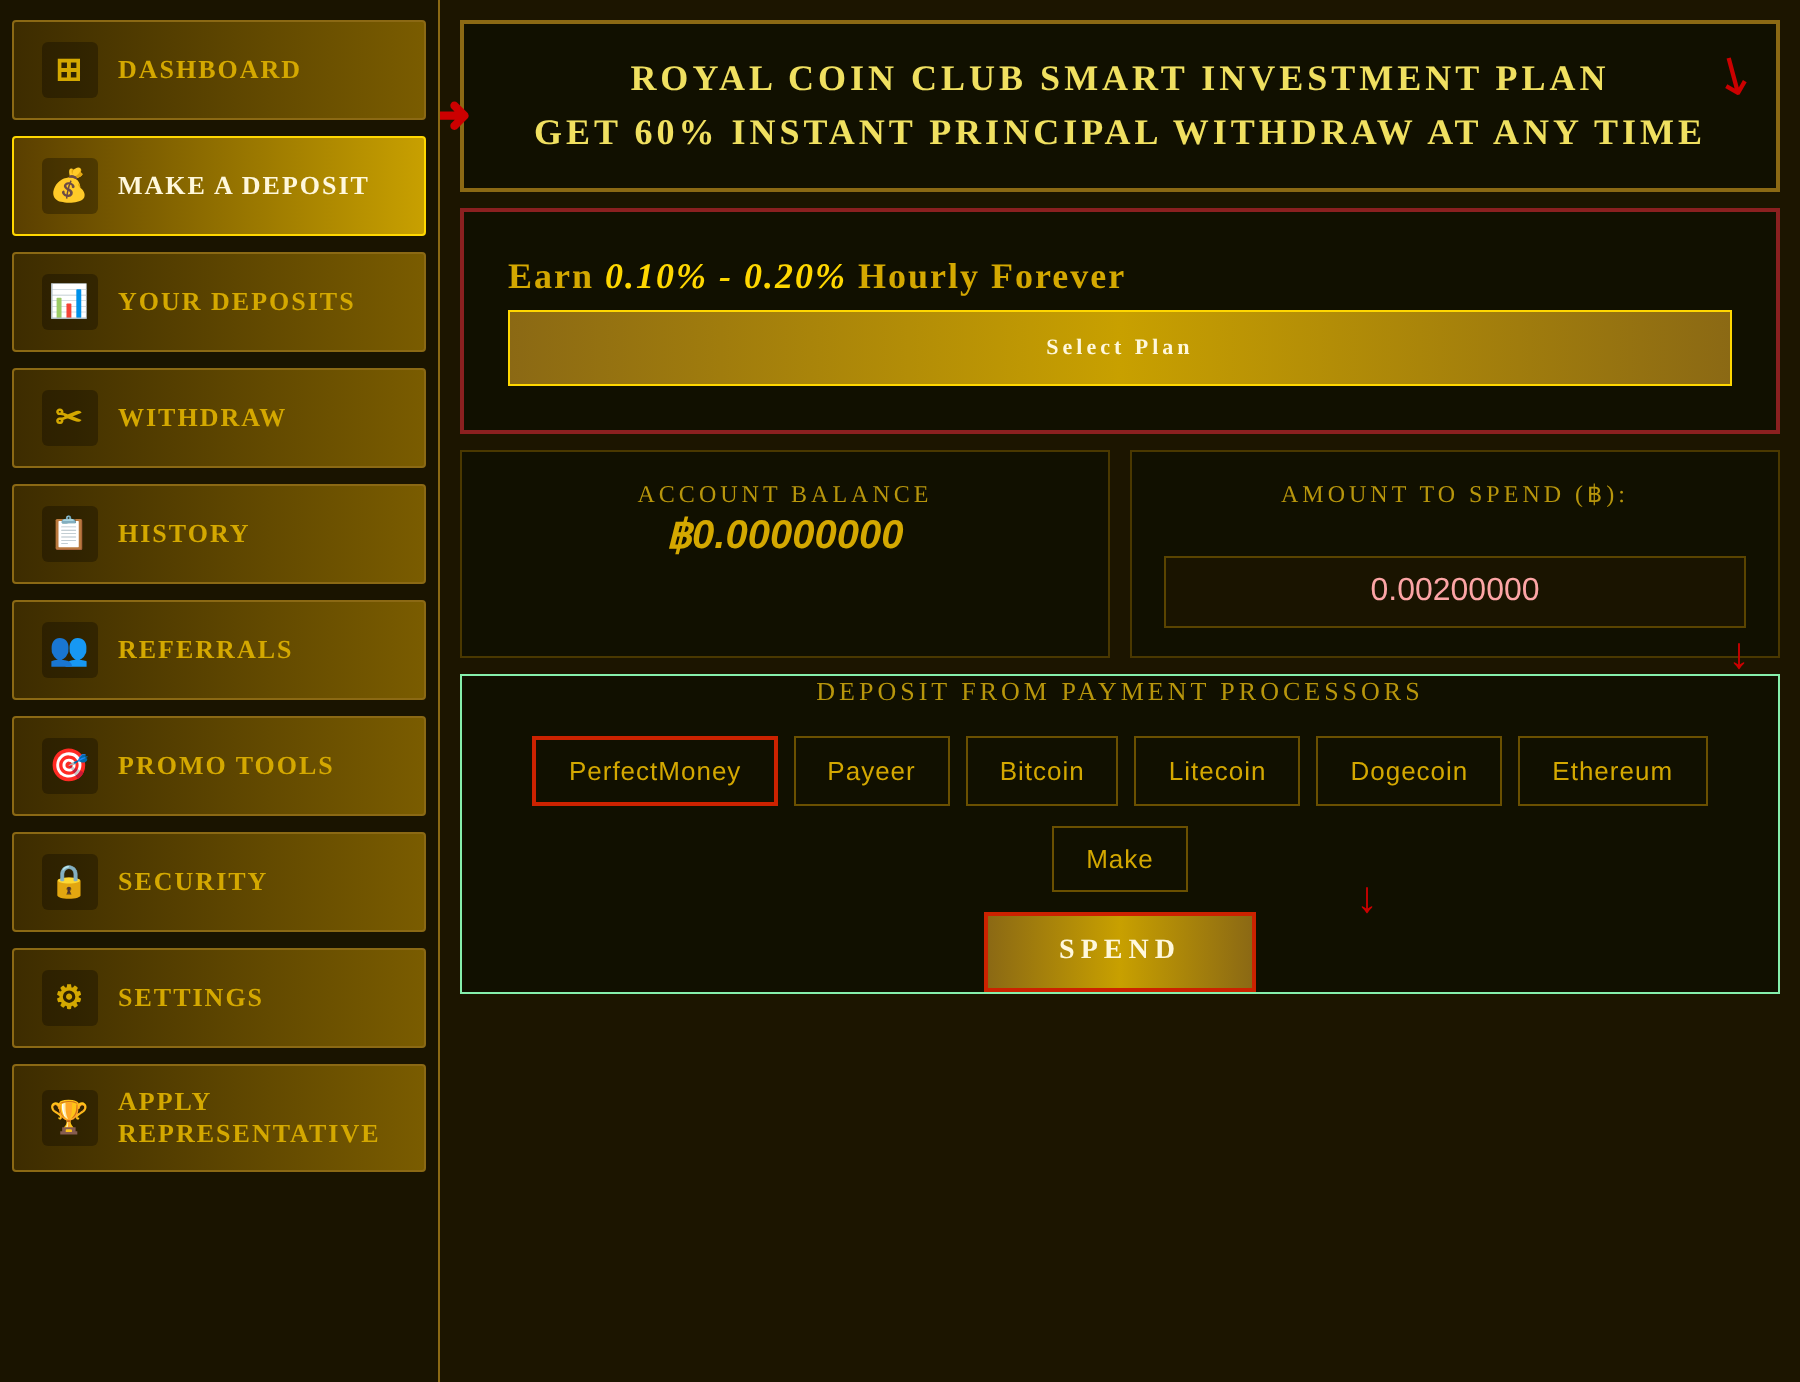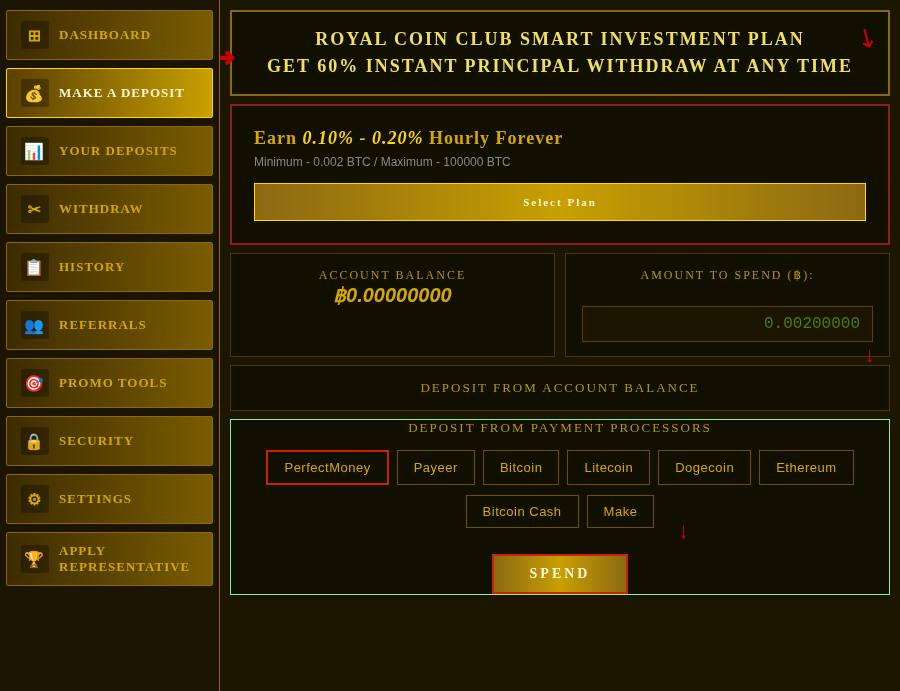--- a/index.html
+++ b/index.html
@@ -176,25 +176,25 @@
       font-size: 12px;
       letter-spacing: 2px;
       text-transform: uppercase;
       margin-bottom: 23px;
     }
 
     .amount-input {
       width: 100%;
       background: #1a1400;
       border: 1px solid #5a4400;
-      color: #4d7c0f;
+      color: #fca5a5;
       font-size: 16px;
       padding: 8px 12px;
-      text-align: right;
-      font-family: Liberation Mono, monospace;
+      text-align: center;
+      font-family: Liberation Sans, sans-serif;
       outline: none;
     }
 
     
     .deposit-balance-btn {
       background: #111000;
       border: 1px solid #4a3800;
       padding: 14px;
       text-align: center;
       color: #b8960c;
@@ -254,21 +254,20 @@
       background: linear-gradient(to right, #8b6914, #c8a000, #8b6914);
       border: 2px solid #cc2200;
       color: #fff8dc;
       padding: 10px 36px;
       font-size: 14px;
       font-weight: bold;
       letter-spacing: 3px;
       cursor: pointer;
       font-family: Georgia, serif;
       text-transform: uppercase;
-      margin-top: 16px;
     }
   </style>
 </head>
 <body>
 
 <div class="sidebar">
   <div class="sidebar-item">
     <span class="icon">⊞</span>
     <span>Dashboard</span>
   </div>
@@ -320,51 +319,48 @@
     <h1>
       <span>Royal Coin Club Smart Investment Plan</span><br>
       <span>Get 60% Instant Principal Withdraw At Any Time</span>
     </h1>
   </div>
 
   <div class="plan-section">
     <div class="plan-title">
       <span>Earn </span><span class="highlight">0.10% - 0.20%</span><span> Hourly Forever</span>
     </div>
-    <div class="plan-subtitle">Minimum - 0.002 BTC / Maximum - 100000 BTC</div>
     <button class="select-plan-btn">Select Plan</button>
   </div>
 
   <div class="balance-row">
     <div class="balance-box">
       <div class="balance-label">Account Balance</div>
       <div class="balance-value">฿0.00000000</div>
     </div>
     <div class="amount-box" style="position:relative;">
       
       <span style="position:absolute; right:14px; bottom:-12px; color:#cc0000; font-size:22px;">↓</span>
       <div class="amount-label">Amount to Spend (฿):</div>
       <input class="amount-input" type="text" value="0.00200000" style="">
     </div>
   </div>
 
-  <div class="deposit-balance-btn">Deposit from Account Balance</div>
 
   <div class="payment-section">
     <div class="payment-title">Deposit from Payment Processors</div>
     <div class="payment-buttons-row">
       <button class="payment-btn active-btn">PerfectMoney</button>
       <button class="payment-btn">Payeer</button>
       <button class="payment-btn">Bitcoin</button>
       <button class="payment-btn">Litecoin</button>
       <button class="payment-btn">Dogecoin</button>
       <button class="payment-btn">Ethereum</button>
     </div>
     <div class="payment-buttons-row">
-      <button class="payment-btn">Bitcoin Cash</button>
       <button class="payment-btn">Make</button>
     </div>
     <div class="spend-row" style="position:relative;">
 
       <span style="position:absolute; right:200px; top:-20px; color:#cc0000; font-size:22px;">↓</span>
       <button class="spend-btn">Spend</button>
     </div>
   </div>
 
 </div>

